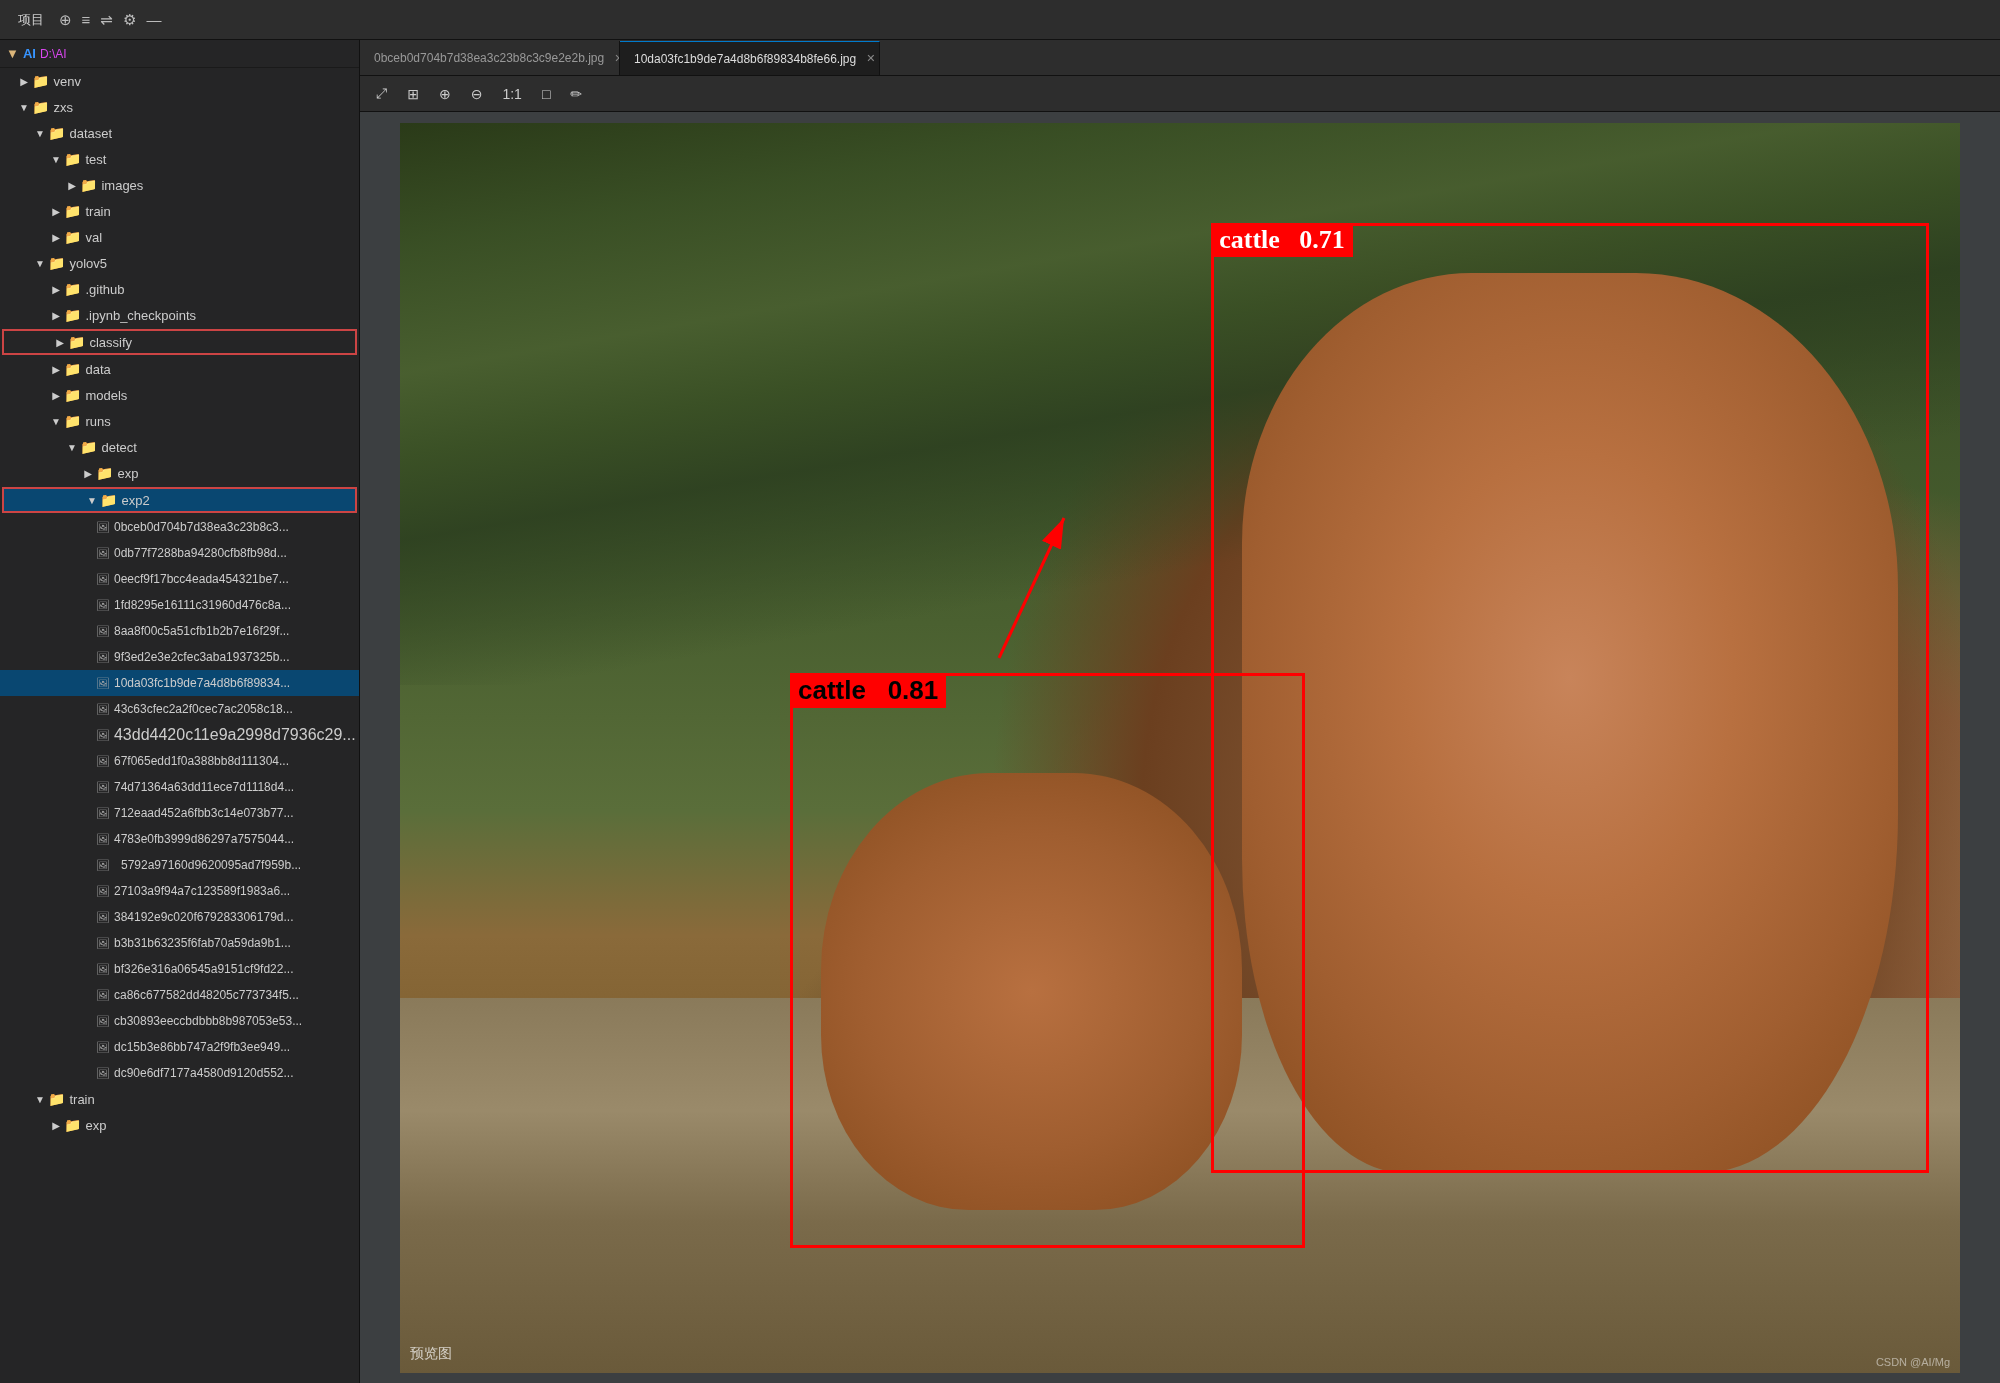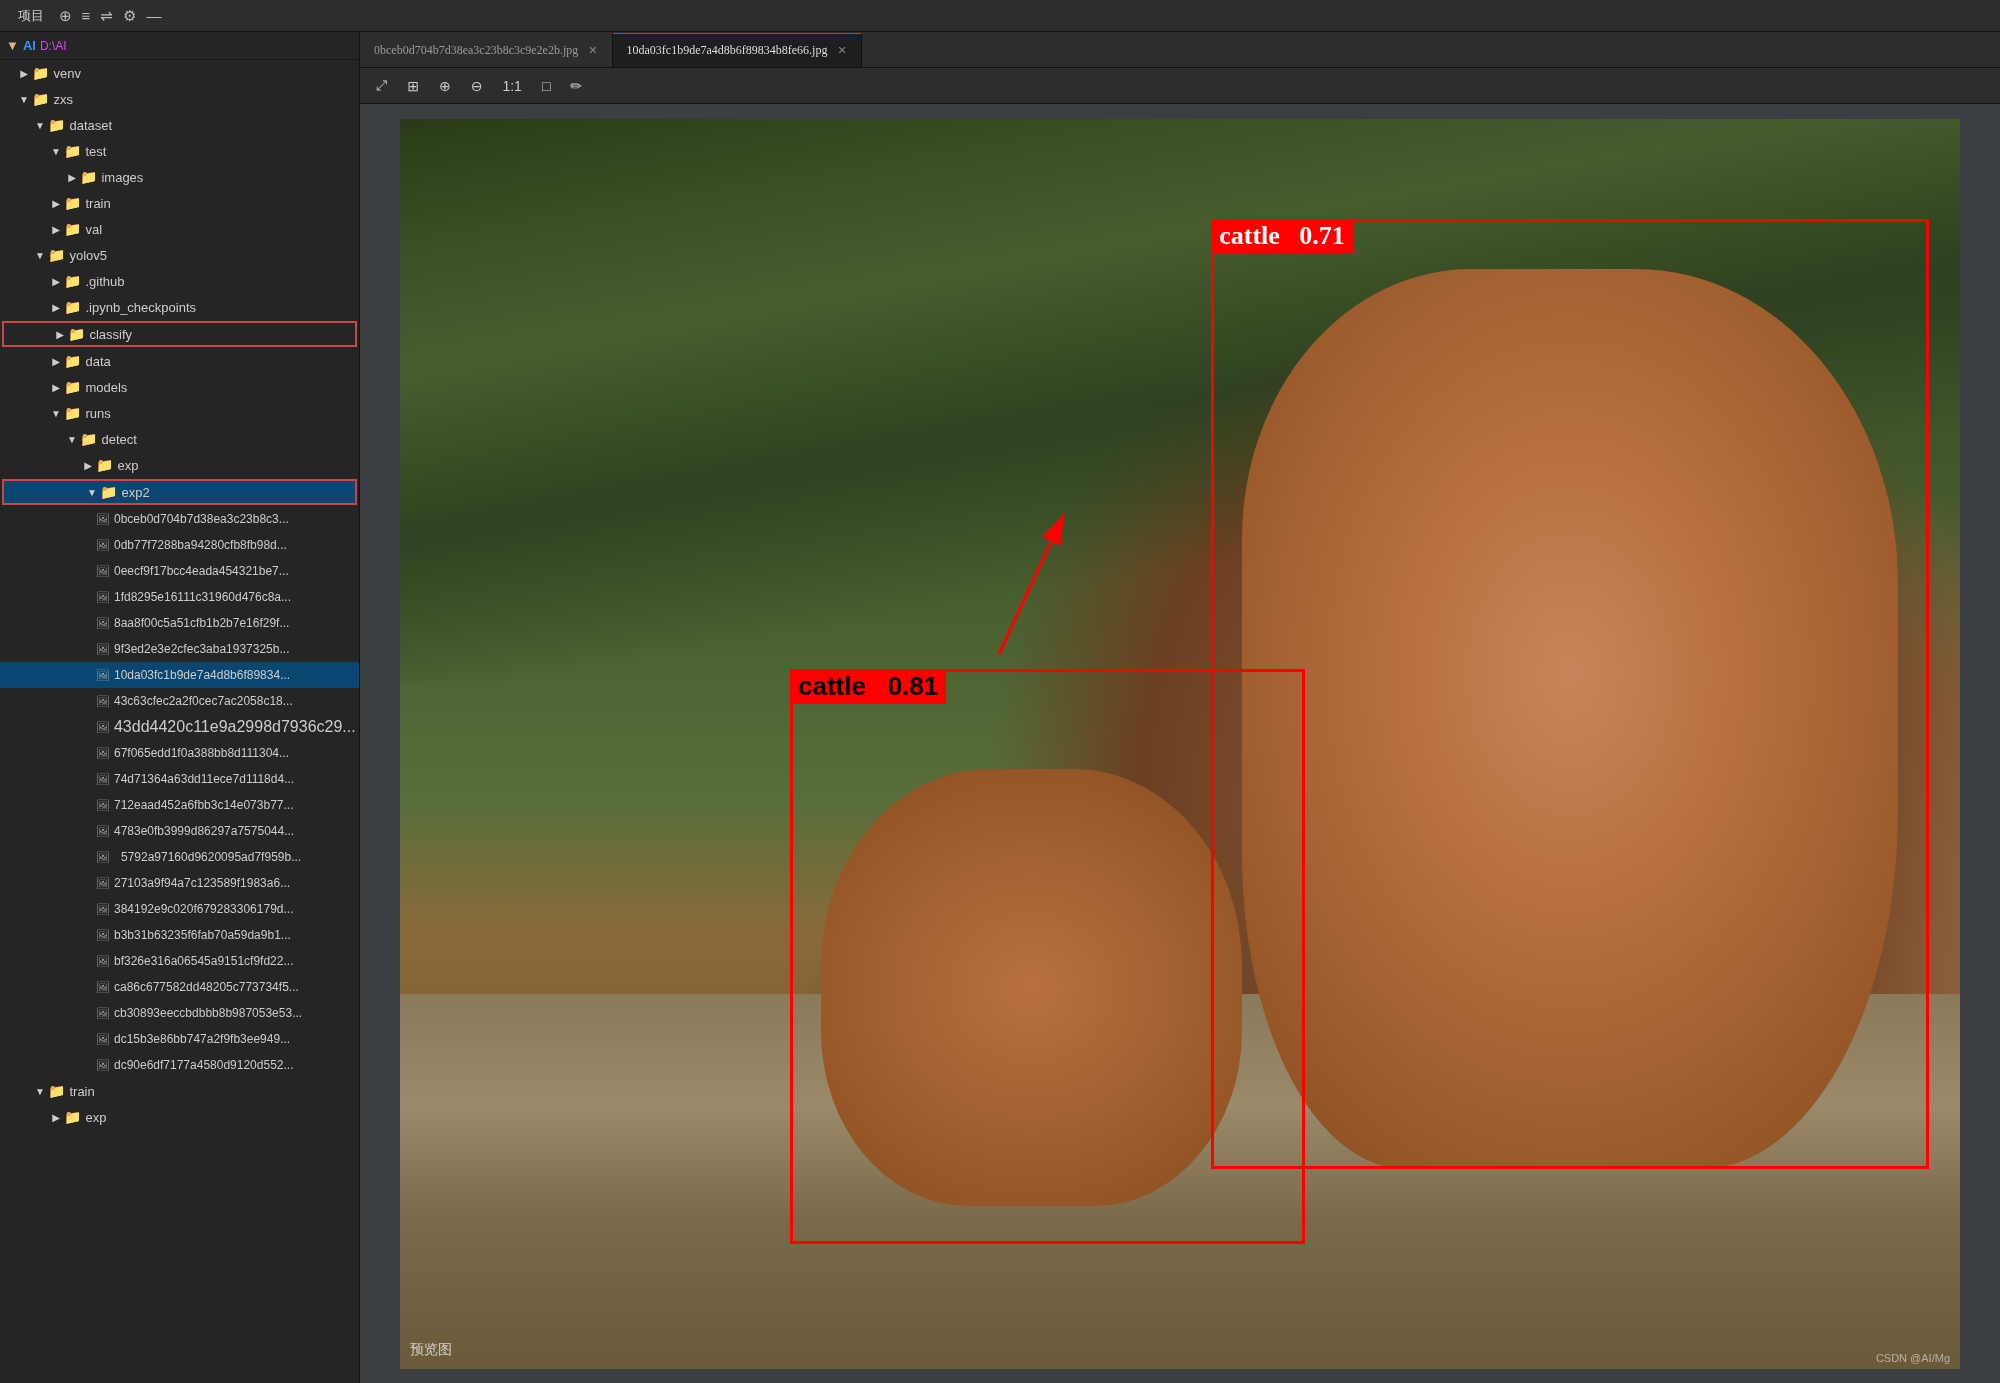--- a/index.html
+++ b/index.html
@@ -10,21 +10,21 @@
       font-family: 'Segoe UI', Arial, sans-serif;
       font-size: 13px;
       color: #ccc;
       display: flex;
       flex-direction: column;
       overflow: hidden;
     }
 
     
     .menu-bar {
-      height: 32px;
+      height: 40px;
       background: #2d2d2d;
       display: flex;
       align-items: center;
       padding: 0 8px;
       border-bottom: 1px solid #111;
       flex-shrink: 0;
     }
     .menu-item {
       padding: 4px 10px;
       color: #ccc;
@@ -64,21 +64,20 @@
       align-items: center;
       gap: 6px;
       font-size: 12px;
       color: #999;
       background: #2d2d2d;
       border-right: 1px solid #111;
       cursor: pointer;
       white-space: nowrap;
       max-width: 260px;
       overflow: hidden;
-      font-family: Liberation Serif, serif;
     }
     .tab.active {
       background: #1e1e1e;
       color: #ddd;
       border-top: 1px solid #007acc;
       text-align: right;
     }
     .tab-close {
       font-size: 11px;
       color: #888;

